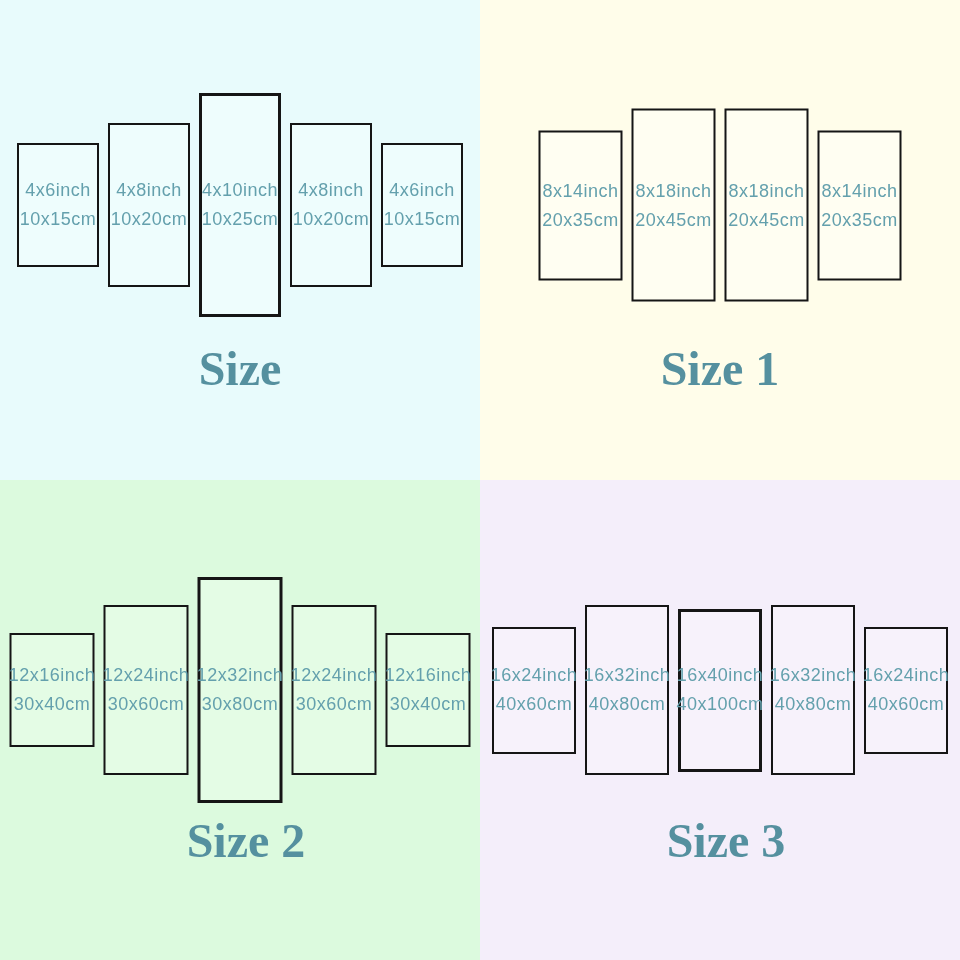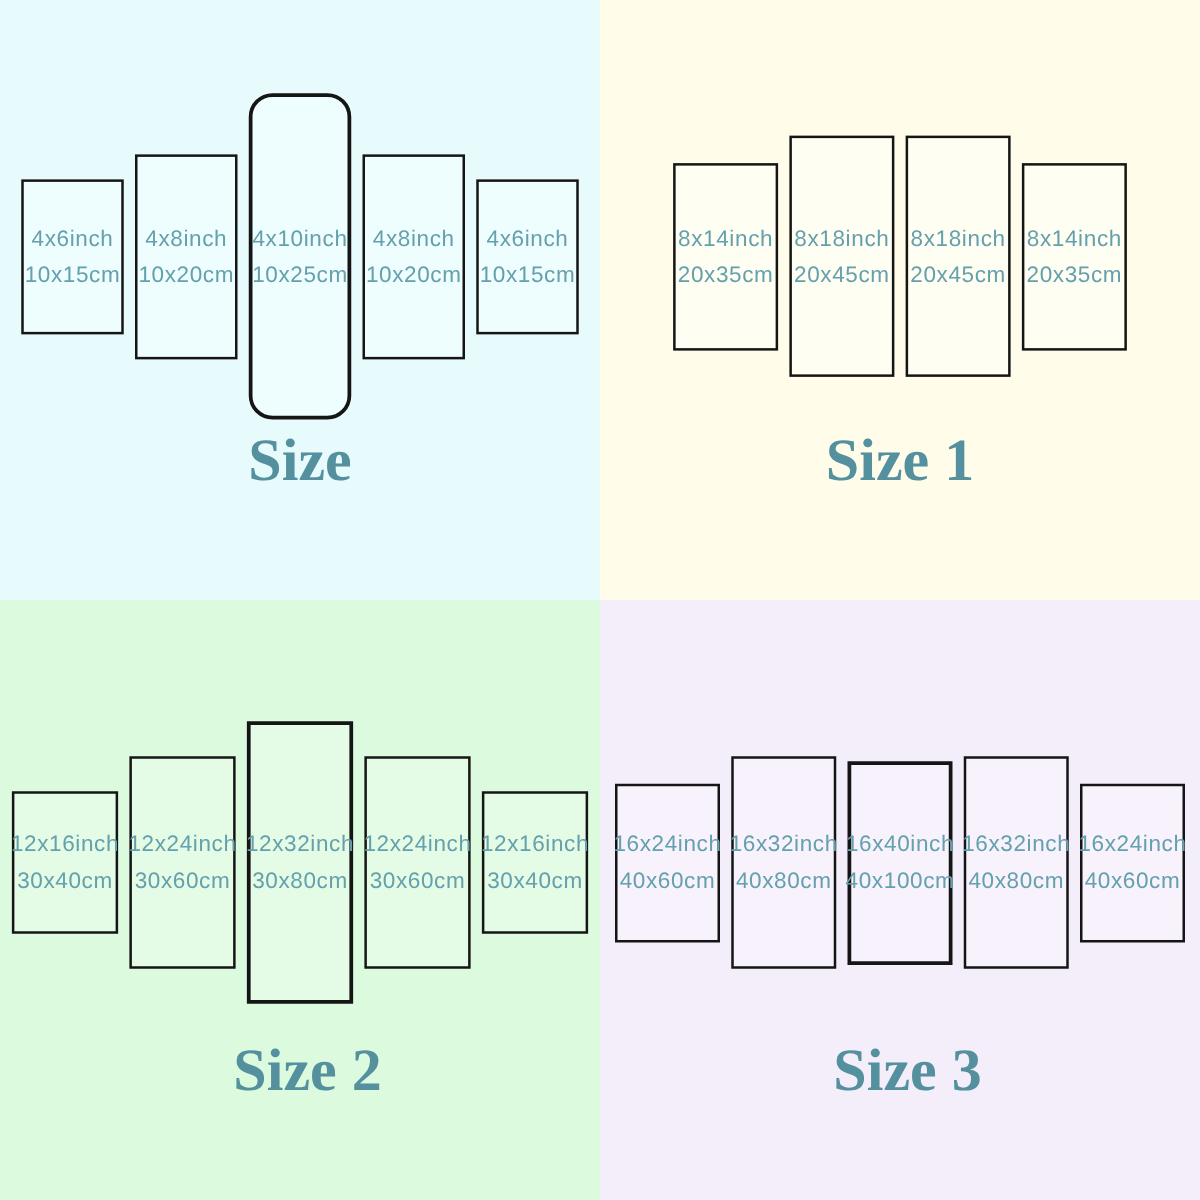--- a/index.html
+++ b/index.html
@@ -58,42 +58,42 @@
     position: absolute;
     left: 0;
     right: 0;
     top: 341px;
     text-align: center;
     font-family: "Liberation Serif", serif;
     font-weight: bold;
     font-size: 48px;
     color: var(--title-color);
   }
-  .q2 .title, .q3 .title { top: 349px; padding-left: 12px; }
+  .q2 .title, .q3 .title { top: 333px; padding-left: 12px; }
 </style>
 </head>
 <body>
 
 <div class="canvas-grid">
 
   <section class="quadrant q0" style="background: rgb(232, 251, 252);">
     <div class="panels">
       <div class="panel" style="width: 82px; height: 124px; background: rgb(238, 253, 253);">
         <div class="panel-label">
           <div>4x6inch</div>
           <div>10x15cm</div>
         </div>
       </div>
       <div class="panel" style="width: 82px; height: 164px; background: rgb(238, 253, 253);">
         <div class="panel-label">
           <div>4x8inch</div>
           <div>10x20cm</div>
         </div>
       </div>
-      <div class="panel center" style="width: 82px; height: 261px; background: rgb(238, 253, 253); border-radius: 19px;">
+      <div class="panel center" style="width: 82px; height: 224px; background: rgb(238, 253, 253);">
         <div class="panel-label">
           <div>4x10inch</div>
           <div>10x25cm</div>
         </div>
       </div>
       <div class="panel" style="width: 82px; height: 164px; background: rgb(238, 253, 253);">
         <div class="panel-label">
           <div>4x8inch</div>
           <div>10x20cm</div>
         </div>

